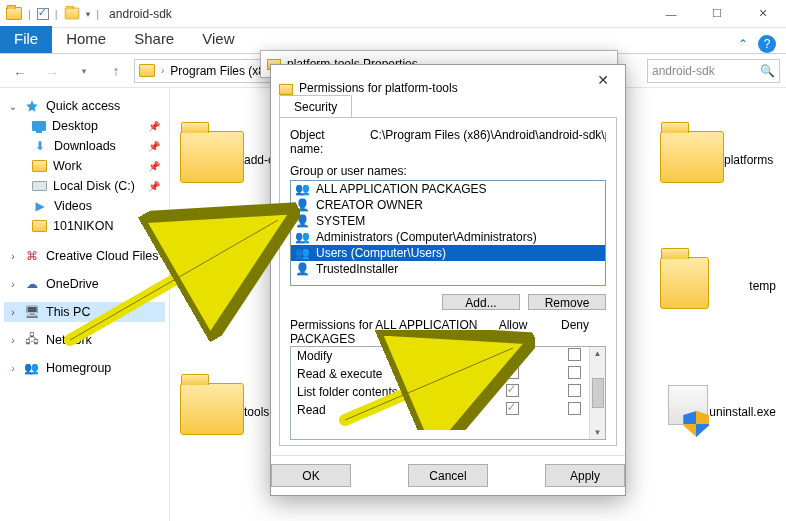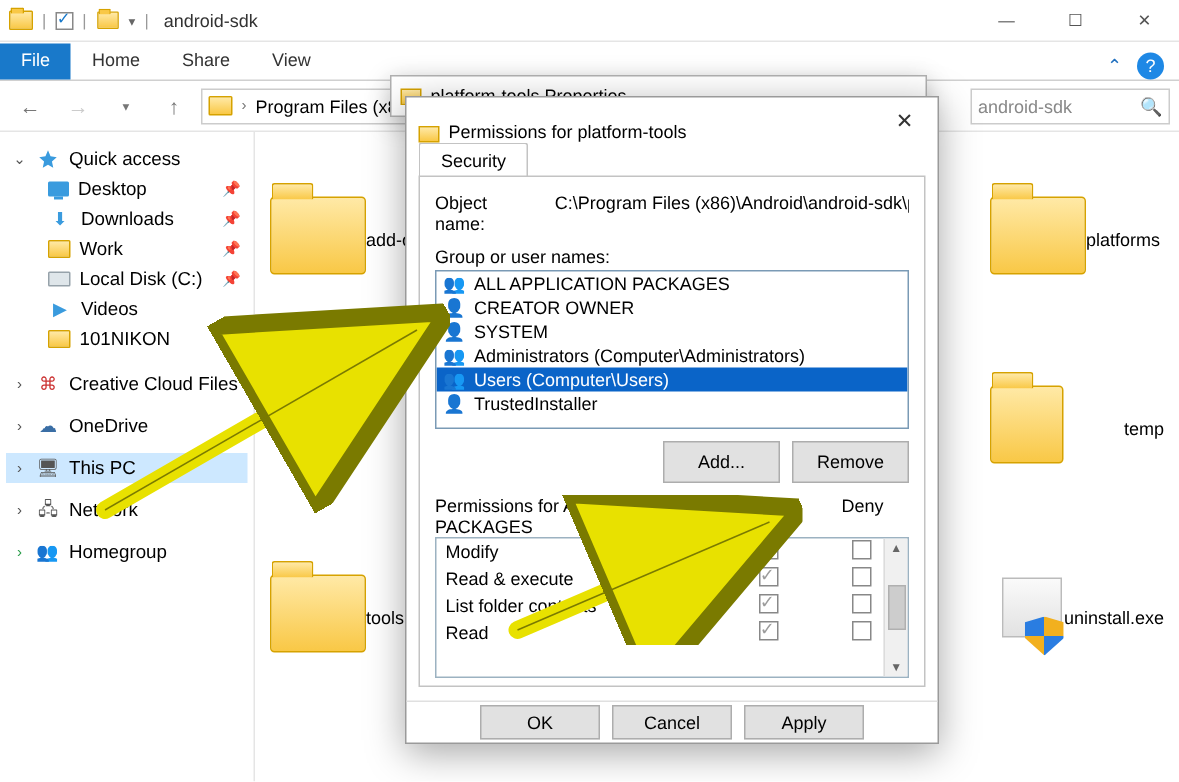--- a/index.html
+++ b/index.html
@@ -8,21 +8,21 @@
   .explorer { position: absolute; inset: 0; background: #fff; display: flex; flex-direction: column; }
   .titlebar { height: 28px; display: flex; align-items: center; padding-left: 6px; border-bottom: 1px solid #e5e5e5; }
   .titlebar .qa-row { display: flex; align-items: center; gap: 6px; }
   .tb-folder { width: 16px; height: 13px; background: linear-gradient(#ffe9a6,#f9c846); border: 1px solid #d6a200; border-radius: 1px; position: relative; }
   .tb-folder::before { content:""; position:absolute; top:-3px; left:0; width:7px; height:3px; background:#f9c846; border:1px solid #d6a200; border-bottom:none; border-radius:1px 1px 0 0;}
   .tb-sep { color:#999; font-size:11px; }
   .tb-title { margin-left: 10px; font-size: 12px; color:#333; }
   .winctrls { margin-left:auto; display:flex; }
   .winbtn { width:46px; height:28px; display:flex; align-items:center; justify-content:center; color:#555; font-size:11px; }
   .ribbon { height:26px; display:flex; align-items:flex-end; border-bottom:1px solid #d0d0d0; }
-  .ribbon-tab { padding: 4px 14px 6px; font-size:12px; color:#333; }
+  .ribbon-tab { padding: 4px 14px 6px; font-size:15px; color:#333; }
   .ribbon-tab.file { background:#1979ca; color:#fff; border: none; }
   .toolbar2 { height:34px; display:flex; align-items:center; padding:0 6px; gap:4px; border-bottom:1px solid #e5e5e5; }
   .navarrow { width:28px; height:26px; display:flex; align-items:center; justify-content:center; color:#777; font-size:14px; border-radius:2px; }
   .breadcrumb { flex: 0 0 auto; height:24px; border:1px solid #ccc; display:flex; align-items:center; padding:0 4px; gap:6px; font-size:12px; background:#fff; }
   .crumb-sep { color:#777; font-size:10px; }
   .crumb-folder { width:16px; height:13px; background:linear-gradient(#ffe9a6,#f9c846); border:1px solid #d6a200; border-radius:1px; }
   .searchbox { margin-left:auto; width:133px; height:24px; border:1px solid #ccc; display:flex; align-items:center; padding:0 4px; font-size:12px; color:#888; }
   .searchbox .mag { margin-left:auto; font-size:12px; color:#777; }
   .help-icon{ width:18px; height:18px; border-radius:50%; background:#1e88e5; color:#fff; font-size:12px; display:flex; align-items:center; justify-content:center; margin: 0 6px;}
   .explorer-body { flex:1; display:flex; min-height:0; }
@@ -69,37 +69,37 @@
   .tabrow { display:flex; padding: 0 8px; }
   .tabbtn { border:1px solid #c3c3c3; border-bottom:none; padding:4px 14px; font-size:12px; background:#fff; border-radius:2px 2px 0 0; }
   .tabbody { margin:0 8px 8px 8px; border:1px solid #c3c3c3; padding:10px 10px; flex:1; display:flex; flex-direction:column; gap:8px; overflow:hidden; position:relative; top:-1px;}
   .row-on { display:flex; gap:12px; }
   .row-on .lbl{ width:80px; }
   .grouplist { border:1px solid #7a9ab5; height:106px; overflow:hidden; background:#fff; margin-top:2px; }
   .gl-row { display:flex; align-items:center; gap:5px; padding:1px 4px; font-size:12px; }
   .gl-row.sel { background:#0a64c8; color:#fff; }
   .gl-ico { width:16px; height:14px; display:flex; align-items:center; justify-content:center; font-size:12px; }
   .btnrow { display:flex; gap:8px; justify-content:flex-end; }
-  .btnrow button, .dlg-buttons button { width:78px; height:28px; border:1px solid #adadad; background:#e1e1e1; font-size:12px; }
+  .btnrow button, .dlg-buttons button { width:78px; height:16px; border:1px solid #adadad; background:#e1e1e1; font-size:12px; }
   .perm-table-head { display:flex; font-size:12px; }
   .perm-table-head .c1{ flex:1; }
   .perm-table-head .c2{ width:62px; text-align:center; }
   .perm-table-head .c3{ width:62px; text-align:center; }
   .perm-table { border:1px solid #9cb2c1; height:94px; overflow:hidden; position:relative; }
   .perm-table .scroll { position:absolute; right:0; top:0; bottom:0; width:16px; background:#f0f0f0; border-left:1px solid #dcdcdc; display:flex; flex-direction:column; align-items:center; justify-content:space-between; padding:2px 0; color:#666; font-size:8px; }
   .perm-table .scroll .thumb{ width:12px; height:30px; background:#cdcdcd; border:1px solid #b0b0b0; }
   .pt-row { display:flex; align-items:center; height:18px; padding-left:6px; }
   .pt-row.sel { background:#d7e6f7; }
   .pt-row .c1{ flex:1; }
   .pt-row .c2, .pt-row .c3{ width:62px; text-align:center; }
   .chk { display:inline-block; width:13px; height:13px; border:1px solid #888; background:#fff; position:relative; }
   .chk.on::after { content:"✓"; position:absolute; top:-3px; left:0; font-size:12px; color:#222; }
   .chk.on.dim::after{ color:#9c9c9c; }
   .chk.highlight{ box-shadow: 0 0 0 2px #8b0010; }
-  .dlg-buttons { height:28px; display:flex; align-items:center; justify-content:center; gap:8px; border-top:1px solid #e0e0e0; }
+  .dlg-buttons { height:40px; display:flex; align-items:center; justify-content:space-between; gap:8px; border-top:1px solid #e0e0e0; }
   .dlg-buttons button{ width:80px; height:23px; }
 
   
   .arrow-svg { position:absolute; pointer-events:none; }
 </style>
 </head>
 <body>
 
 <div class="explorer">
   <div class="titlebar">

